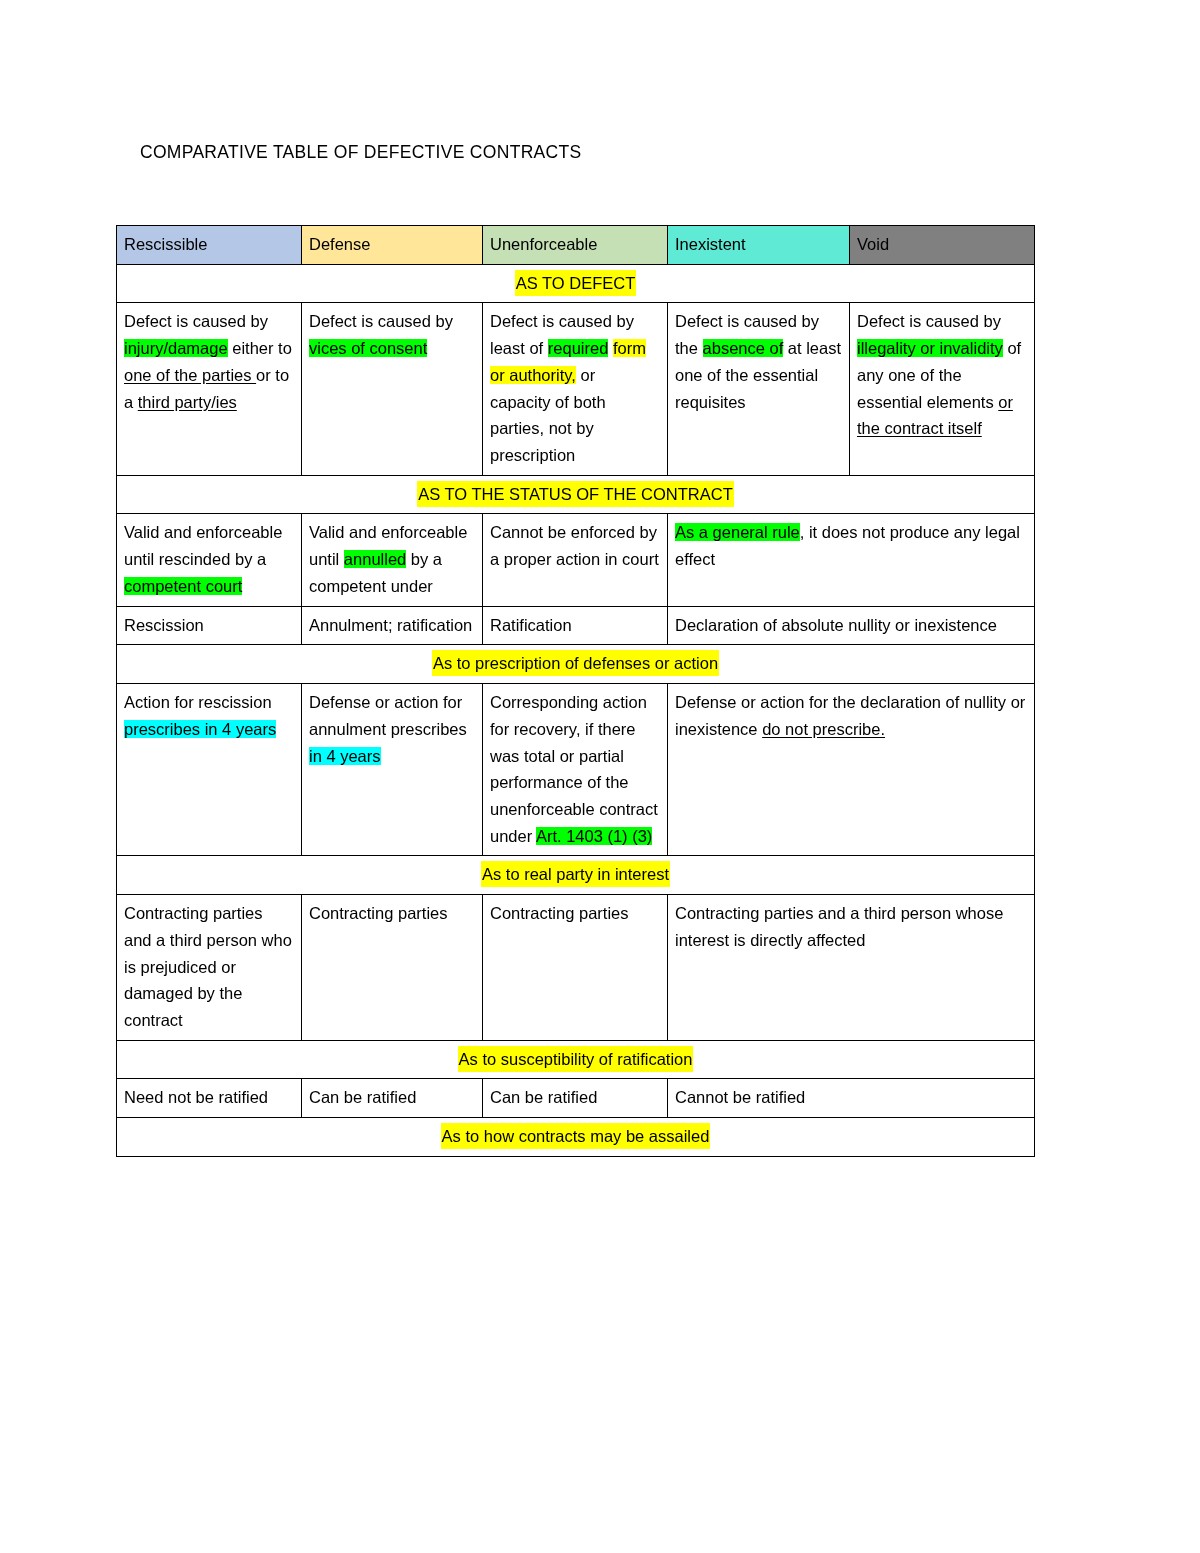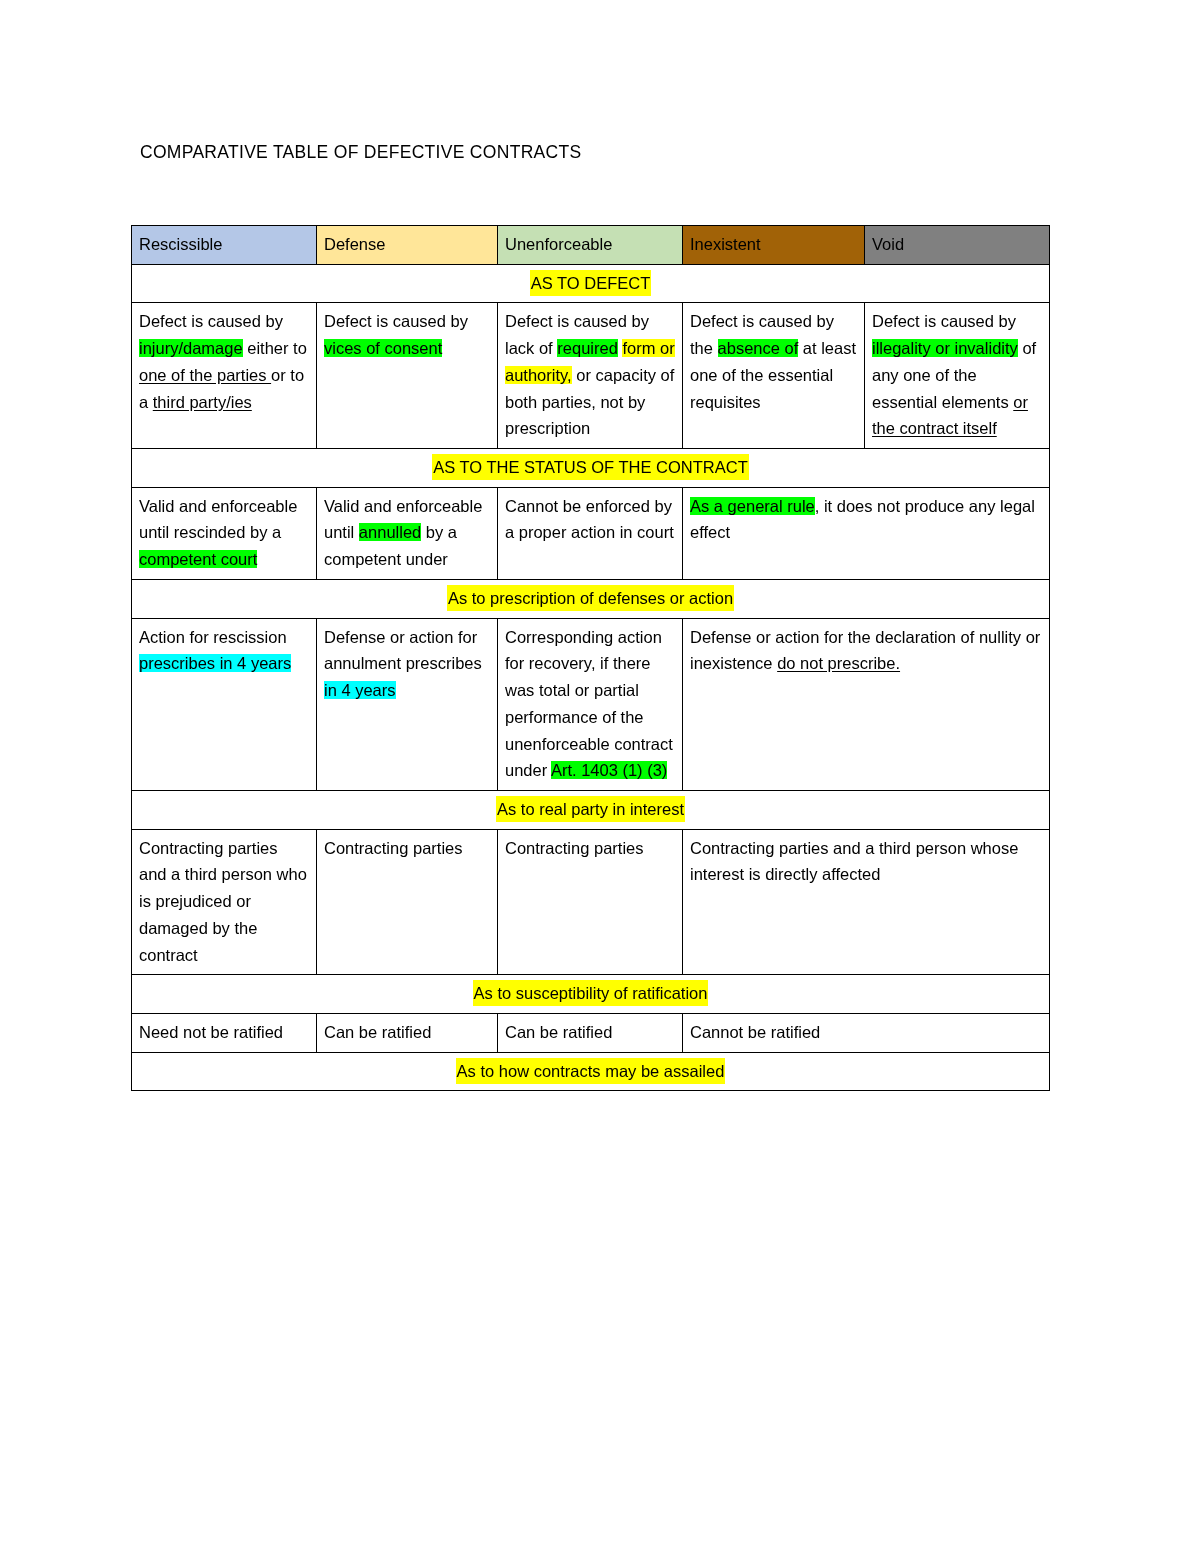--- a/index.html
+++ b/index.html
@@ -25,21 +25,21 @@
   .doc-title {
     position: absolute;
     left: 140px;
     top: 142px;
     font-size: 17.5px;
     letter-spacing: 0.3px;
     white-space: nowrap;
   }
   table.ctable {
     position: absolute;
-    left: 131px;
+    left: 116px;
     top: 225px;
     width: 918px;
     border-collapse: collapse;
     table-layout: fixed;
     font-size: 16.5px;
     line-height: 1.62;
   }
   table.ctable td {
     border: 1.6px solid #000000;
     vertical-align: top;
@@ -82,45 +82,51 @@
       <col style="width:185px">
       <col style="width:182px">
       <col style="width:185px">
     </colgroup>
 
     <tbody>
         <tr>
       <td class="hdr" style="background:#B4C7E7">Rescissible</td>
       <td class="hdr" style="background:#FFE699">Defense</td>
       <td class="hdr" style="background:#C5E0B4">Unenforceable</td>
-      <td class="hdr" style="background:#a16207">Inexistent</td>
+      <td class="hdr" style="background:#5eead4">Inexistent</td>
       <td class="hdr" style="background:#808080">Void</td>
     </tr>
 
     <tr>
       <td class="section" colspan="5"><span class="sec-label">AS TO DEFECT</span></td>
     </tr>
     <tr>
       <td><span>Defect is caused by </span><span class="hl-g">injury/damage</span><span> either to </span><span class="u">one of the parties </span><span>or to a </span><span class="u">third party/ies</span></td>
       <td><span>Defect is caused by </span><span class="hl-g">vices of consent</span></td>
-      <td><span>Defect is caused by lack of </span><span class="hl-g">required</span> <span class="hl-y">form or authority,</span><span> or capacity of both parties, not by prescription</span></td>
+      <td><span>Defect is caused by least of </span><span class="hl-g">required</span> <span class="hl-y">form or authority,</span><span> or capacity of both parties, not by prescription</span></td>
       <td><span>Defect is caused by the </span><span class="hl-g">absence of</span><span> at least one of the essential requisites</span></td>
       <td><span>Defect is caused by </span><span class="hl-g">illegality or invalidity</span><span> of any one of the essential elements </span><span class="u">or the contract itself</span></td>
     </tr>
 
     <tr>
       <td class="section" colspan="5"><span class="sec-label">AS TO THE STATUS OF THE CONTRACT</span></td>
     </tr>
     <tr>
       <td><span>Valid and enforceable until rescinded by a </span><span class="hl-g">competent court</span></td>
       <td><span>Valid and enforceable until </span><span class="hl-g">annulled</span><span> by a competent under</span></td>
       <td><span>Cannot be enforced by a proper action in court</span></td>
       <td colspan="2"><span class="hl-g">As a general rule</span><span>, it does not produce any legal effect</span></td>
     </tr>
 
+    <tr>
+      <td>Rescission</td>
+      <td>Annulment; ratification</td>
+      <td>Ratification</td>
+      <td colspan="2">Declaration of absolute nullity or inexistence</td>
+    </tr>
 
     <tr>
       <td class="section" colspan="5"><span class="sec-label">As to prescription of defenses or action</span></td>
     </tr>
     <tr>
       <td><span>Action for rescission </span><span class="hl-c">prescribes in 4 years</span></td>
       <td><span>Defense or action for annulment prescribes </span><span class="hl-c">in 4 years</span></td>
       <td><span>Corresponding action for recovery, if there was total or partial performance of the unenforceable contract under </span><span class="hl-g">Art. 1403 (1) (3)</span></td>
       <td colspan="2"><span>Defense or action for the declaration of nullity or inexistence </span><span class="u">do not prescribe.</span></td>
     </tr>

